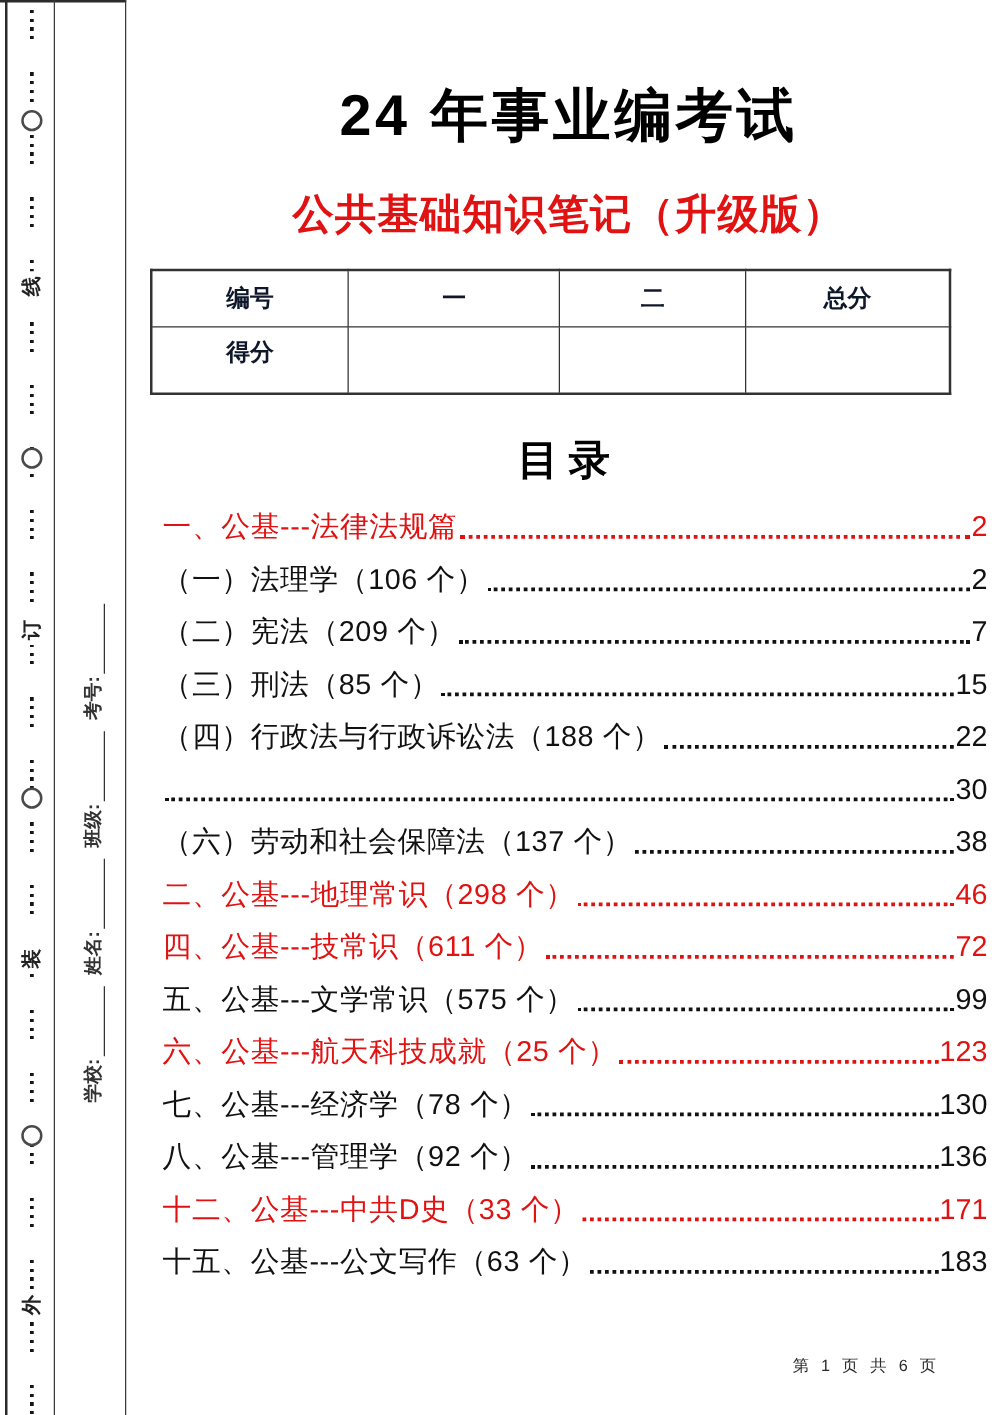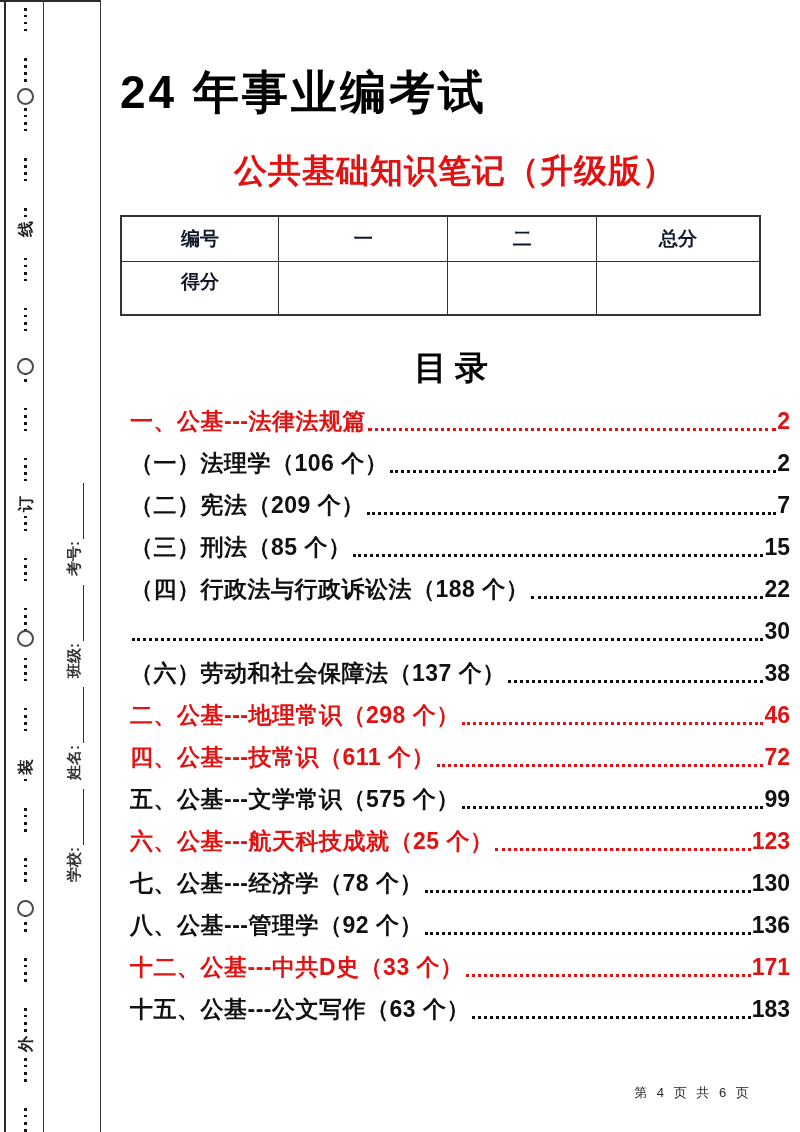--- a/index.html
+++ b/index.html
@@ -40,21 +40,21 @@
     display:flex; align-items:flex-end; white-space:nowrap;
     font-size:15px; font-weight:bold; color:#333;
   }
   .fld { display:flex; align-items:flex-end; margin-right:9px; }
   .fld .blank { display:inline-block; width:56px; height:15px; margin-left:2px;
     border-bottom:1.6px solid #333; }
 
   
   .content { position:absolute; left:120px; top:0; width:670px; }
   .title {
-    margin:62px 0 0 0; text-align:left;
+    margin:62px 0 0 0; text-align:center;
     font-size:46px; font-weight:900; letter-spacing:3px; color:#000;
   }
   .subtitle {
     margin:25px 0 12px 0; text-align:center;
     font-size:33px; font-weight:900; letter-spacing:1px;
   }
   .red { color:#e01212; }
 
   table.score {
     margin-top:21px; border-collapse:collapse; width:641px;
@@ -64,21 +64,21 @@
     border:1px solid #333; text-align:center;
     font-size:19px; font-weight:bold; color:#0f172a;
   }
   table.score tr.r1 td { height:42px; vertical-align:middle; }
   table.score tr.r2 td { height:44px; vertical-align:top; padding-top:7px; }
 
   .toc-title {
     margin:30px 0 0 0; text-align:center;
     font-size:33px; font-weight:900; letter-spacing:8px; color:#000;
   }
-  .toc-list { margin-top:9px; font-weight:bold; font-size:23px; }
+  .toc-list { margin-top:9px; font-weight:normal; font-size:23px; }
   .toc-entry { display:flex; align-items:center; height:42px; padding-left:10px; }
   .toc-entry .t { white-space:nowrap; letter-spacing:0.5px; }
   .toc-entry .leader {
     flex:1 1 auto; min-width:18px; height:16px; margin:0 1px 0 2px;
     border-bottom:3.4px dotted currentColor;
   }
   .toc-entry .p { white-space:nowrap; }
 
   .footer {
     position:absolute; top:1084px; left:618px; width:150px;
@@ -227,14 +227,14 @@
     <span class="p">171</span>
   </div>
         <div class="toc-entry">
     <span class="t">十五、公基---公文写作（63 个）</span>
     <span class="leader"></span>
     <span class="p">183</span>
   </div>
       </div>
   </div>
 
-  <div class="footer">第 4 页 共 6 页</div>
+  <div class="footer">第 1 页 共 6 页</div>
 </div>
 
 </body></html>

